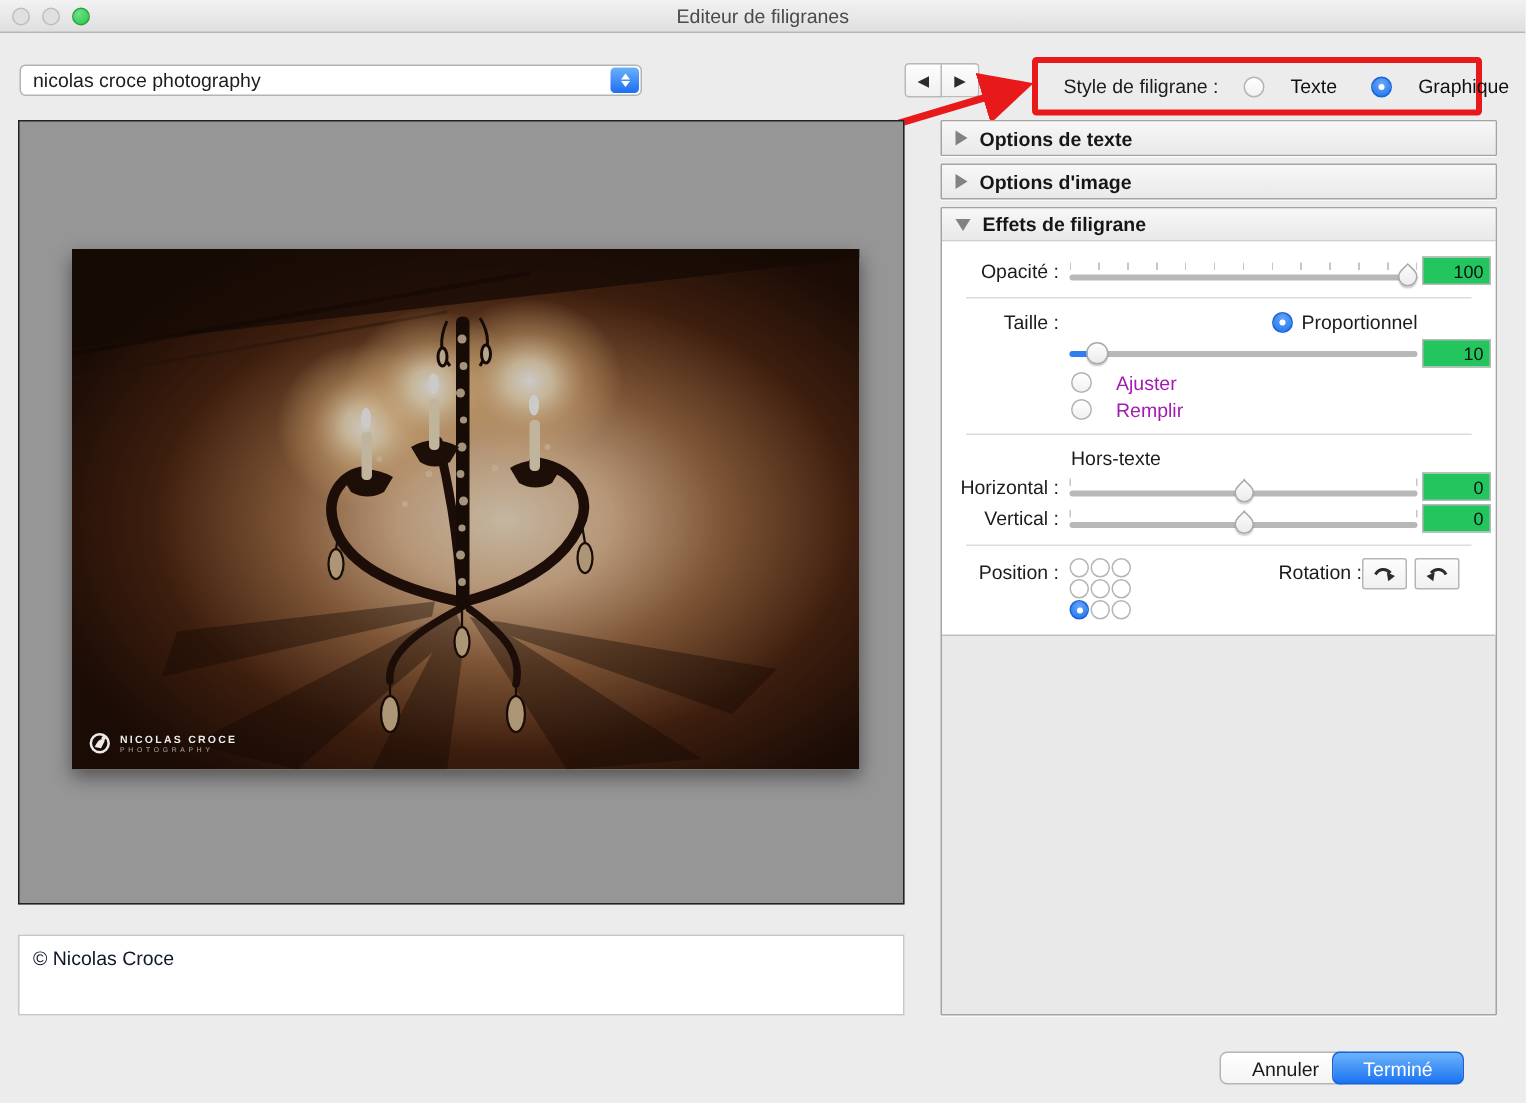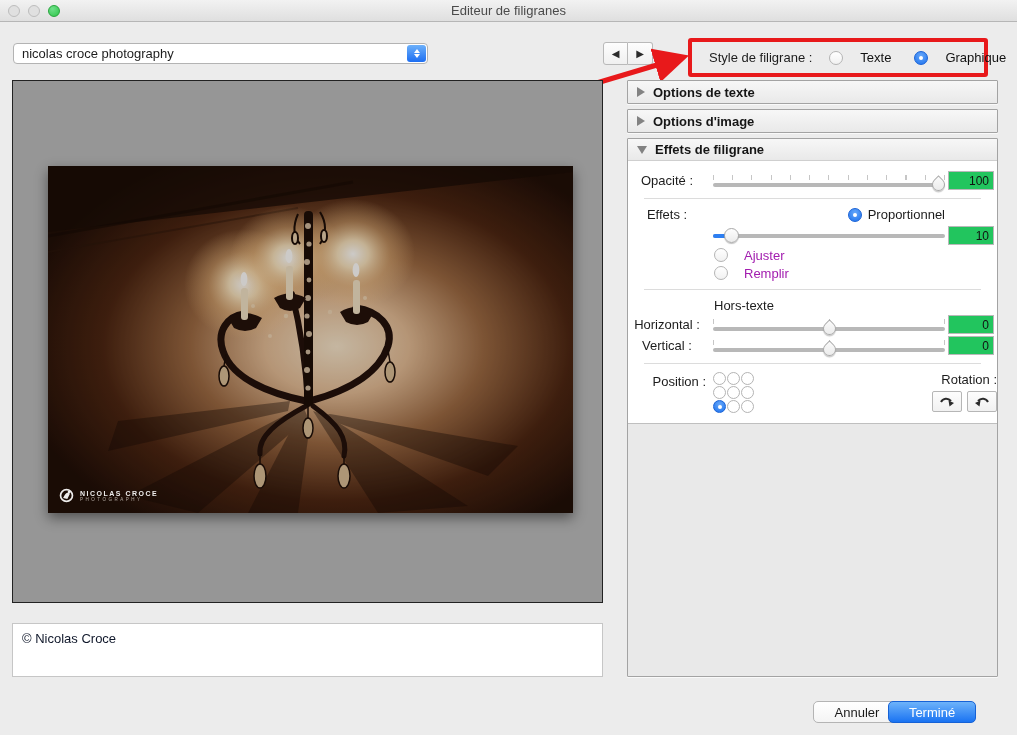--- a/index.html
+++ b/index.html
@@ -75,21 +75,21 @@
   .secbox + .secbox { margin-top:5px; }
   .secbox.expanded { flex:1; display:flex; flex-direction:column; background:#e9e9e9; }
   .secbox.expanded .sechead { border-bottom:1px solid #cfcfcf; }
   .tri-r { width:0; height:0; border-top:5px solid transparent; border-bottom:5px solid transparent; border-left:8px solid #828282; }
   .tri-d { width:0; height:0; border-left:5px solid transparent; border-right:5px solid transparent; border-top:8px solid #828282; }
 
   .content { background:#fff; border-bottom:1px solid #bfbfbf; padding:8px 0 10px 0; }
   .filler { flex:1; }
 
   .ctl-row { display:grid; grid-template-columns:82px 232px 46px; align-items:center; column-gap:3px; margin:2px 0; }
-  .lbl { font-size:13px; color:#1c1c1c; text-align:center; padding-right:4px; white-space:nowrap; }
+  .lbl { font-size:13px; color:#1c1c1c; text-align:right; padding-right:4px; white-space:nowrap; }
   .valbox { height:19px; border:1px solid #b9b9b9; background:#22c55e; font-size:12px; color:#111;
     display:flex; align-items:center; justify-content:flex-end; padding-right:4px; }
   .divider { height:1px; background:#dcdcdc; margin:8px 16px; }
 
   .sliderwrap { position:relative; padding-top:8px; }
   .sliderwrap.noticks { padding-top:0; }
   .ticks13 { position:absolute; top:0; left:0; right:0; height:5px;
     background-image:repeating-linear-gradient(90deg,#c6c6c6 0 1px,transparent 1px 19.25px); }
   .ticks3 { position:absolute; top:0; left:0; right:0; height:5px;
     background-image:linear-gradient(#c6c6c6,#c6c6c6),linear-gradient(#c6c6c6,#c6c6c6),linear-gradient(#c6c6c6,#c6c6c6);
@@ -106,21 +106,21 @@
   .size-radio-row { display:flex; gap:16px; font-size:13px; color:#a21caf; margin:3px 0 3px 86px; }
   .group-lbl { font-size:13px; color:#1c1c1c; margin:4px 0 2px 86px; }
 
   .pos-row { display:flex; align-items:flex-start; margin-top:6px; }
   .pos-lbl { width:82px; text-align:right; padding-right:4px; font-size:13px; color:#1c1c1c; padding-top:2px; }
   .pos-grid { display:grid; grid-template-columns:repeat(3,13px); grid-auto-rows:13px; gap:1px; margin-left:3px; }
   .pcell { width:13px; height:13px; border-radius:50%; border:1px solid #b4b4b4; background:#fff; position:relative; }
   .pcell.on { border:1px solid #1b63d6; background:radial-gradient(circle at 50% 32%, #66a7f9, #1d72ee); }
   .pcell.on::after { content:''; position:absolute; left:50%; top:50%; width:4px; height:4px;
     margin:-2px 0 0 -2px; border-radius:50%; background:#fff; }
-  .rot-block { margin-left:auto; margin-right:0; display:flex; flex-direction:column; align-items:flex-end; }
+  .rot-block { margin-left:auto; margin-right:24px; display:flex; flex-direction:row; align-items:flex-end; }
   .rot-lbl { font-size:13px; color:#1c1c1c; margin-bottom:4px; }
   .rot-btns { display:flex; gap:5px; }
   .rot-btn { width:30px; height:21px; background:linear-gradient(#fdfdfd,#f1f1f1);
     border:1px solid #b6b6b6; border-radius:2px; display:flex; align-items:center; justify-content:center; }
 
   
   .btn { position:absolute; top:701px; width:88px; height:22px; border-radius:5px;
     font-family:"Liberation Sans", sans-serif; font-size:13px; display:flex; align-items:center; justify-content:center; }
   .btn.cancel { left:813px; background:linear-gradient(#ffffff,#f4f4f4); border:1px solid #b4b4b4; color:#1a1a1a; }
   .btn.done { left:888px; background:linear-gradient(#6db3fa,#1a73f2); border:1px solid #1662d6; color:#fff; }
@@ -329,21 +329,21 @@
             <div class="track">
                 <span class="thumb-tear" style="left:97%;"></span>
               </div>
           </div>
           <div class="valbox">100</div>
         </div>
 
         <div class="divider"></div>
 
         <div class="ctl-row" style="margin-bottom:4px;">
-          <span class="lbl">Effets :</span>
+          <span class="lbl">Taille :</span>
           <div style="display:flex;align-items:center;gap:6px;font-size:13px;color:#1c1c1c;justify-content:flex-end;">
             <span class="radio on"></span>
             <span>Proportionnel</span>
           </div>
           <span></span>
         </div>
         <div class="ctl-row">
           <span class="lbl"></span>
           <div class="sliderwrap noticks">
             <div class="track">

